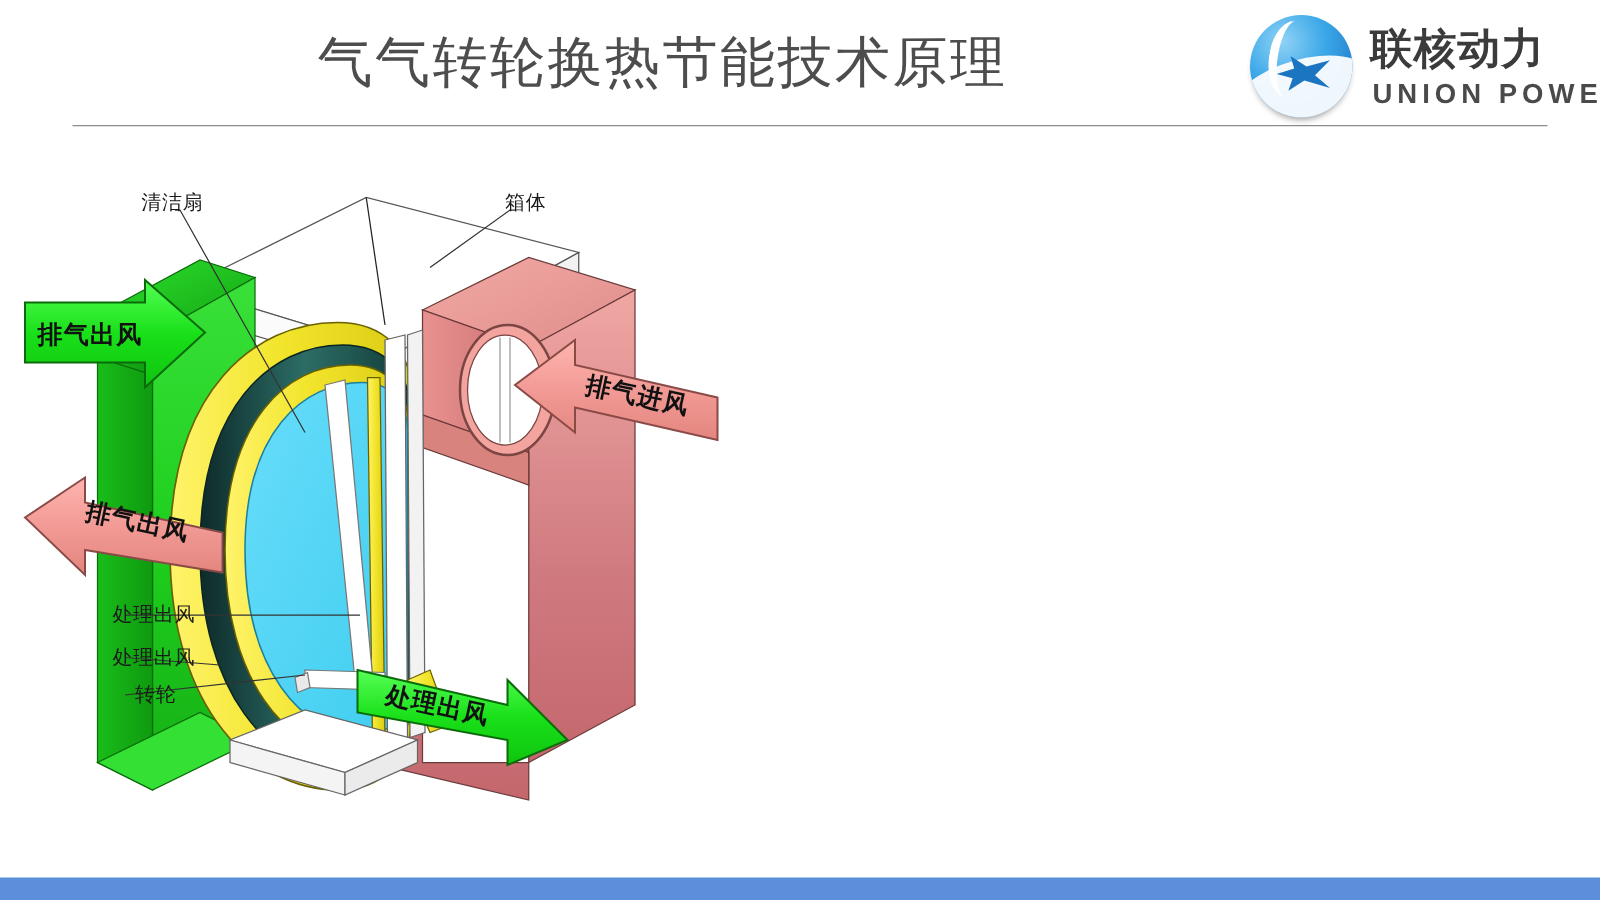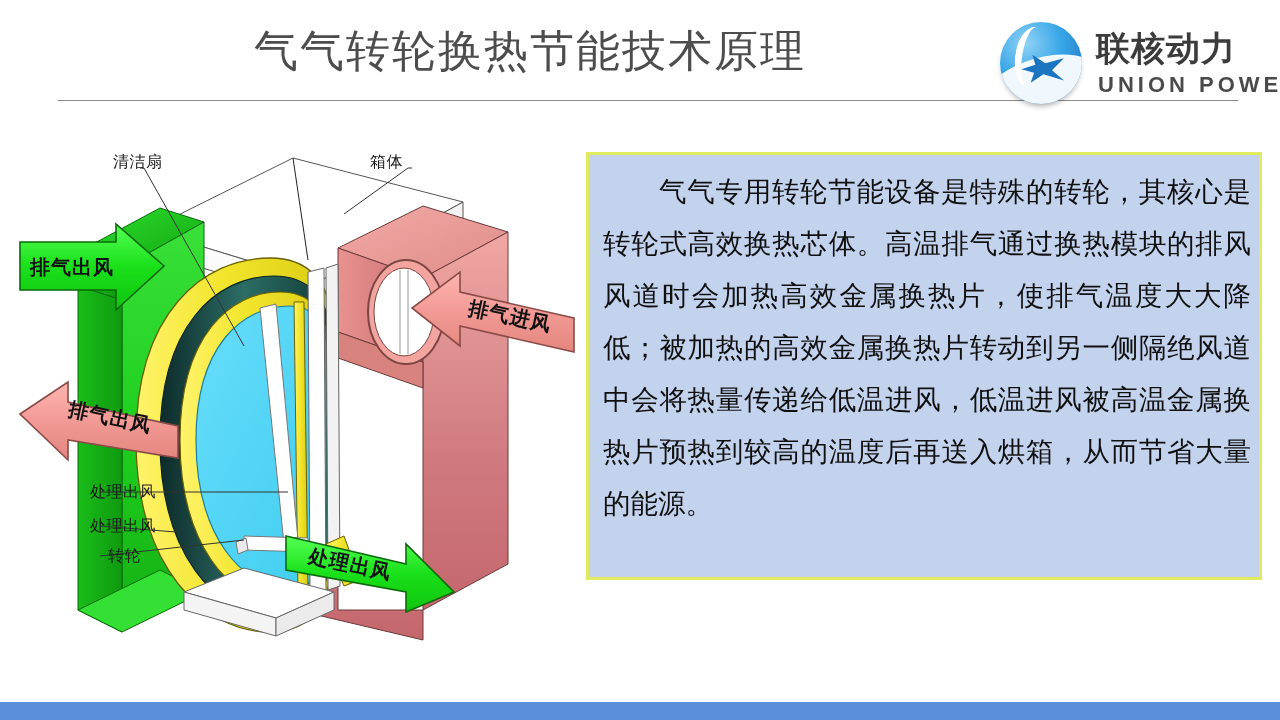--- a/index.html
+++ b/index.html
@@ -53,21 +53,21 @@
     top: 100px;
     width: 1180px;
     height: 1px;
     background: #8c8c8c;
   }
 
   
   #logo {
     position: absolute;
     left: 1000px;
-    top: 20px;
+    top: 10px;
     width: 270px;
     height: 88px;
   }
   #logo-mark {
     position: absolute;
     left: 0px; top: 2px;
     width: 82px; height: 82px;
     border-radius: 50%;
     background:
       radial-gradient(circle at 32% 26%, #8fd2f5 0%, #3aa7e8 42%, #1565b8 100%);
@@ -340,30 +340,27 @@
       </g>
       <g>
         <polygon points="12,274 60,242 60,262 170,286 170,318 60,300 60,320" fill="url(#gArrowPink)" stroke="#8a4b47" stroke-width="1.6"></polygon>
       </g>
       <g>
         <polygon points="278,396 398,424 398,404 446,452 398,472 398,452 278,430" fill="url(#gArrowGreen)" stroke="#0a6b0a" stroke-width="1.6"></polygon>
       </g>
     </svg>
 
     <div class="lbl" style="left:105px; top:12px;">清洁扇</div>
-    <div class="lbl" style="left:362px; top:12px;">箱体</div>
+    <div class="lbl" style="left:396px; top:12px;">箱体</div>
     <div class="lbl" style="left:82px; top:342px;">处理出风</div>
     <div class="lbl" style="left:82px; top:376px;">处理出风</div>
     <div class="lbl" style="left:100px; top:406px;">转轮</div>
 
     <div class="arrow-text" style="left:22px; top:114px;">排气出风</div>
     <div class="arrow-text" style="left:460px; top:163px; transform:rotate(12deg);">排气进风</div>
     <div class="arrow-text" style="left:60px; top:264px; transform:rotate(12deg);">排气出风</div>
     <div class="arrow-text" style="left:300px; top:411px; transform:rotate(12deg);">处理出风</div>
   </div>
 
-  <div id="text-panel">
-    <div id="panel-paragraph">气气专用转轮节能设备是特殊的转轮，其核心是转轮式高效换热芯体。高温排气通过换热模块的排风风道时会加热高效金属换热片，使排气温度大大降低；被加热的高效金属换热片转动到另一侧隔绝风道中会将热量传递给低温进风，低温进风被高温金属换热片预热到较高的温度后再送入烘箱，从而节省大量的能源。</div>
-  </div>
 
   <div id="footer-bar"></div>
 
 </div>
 
 </body></html>

